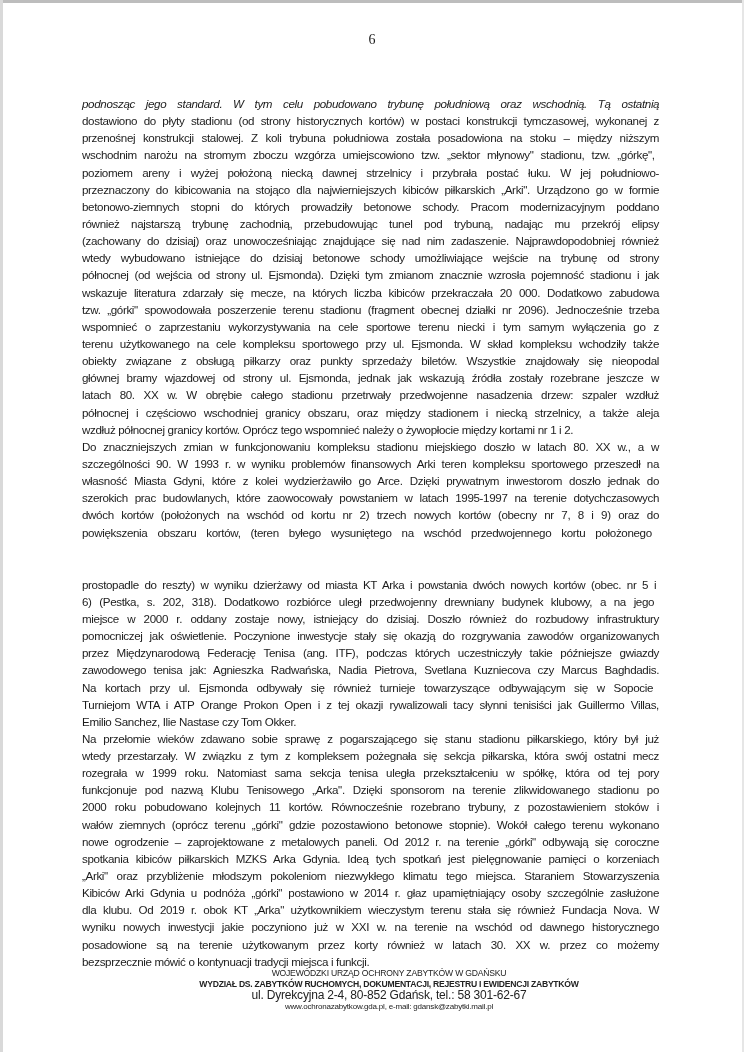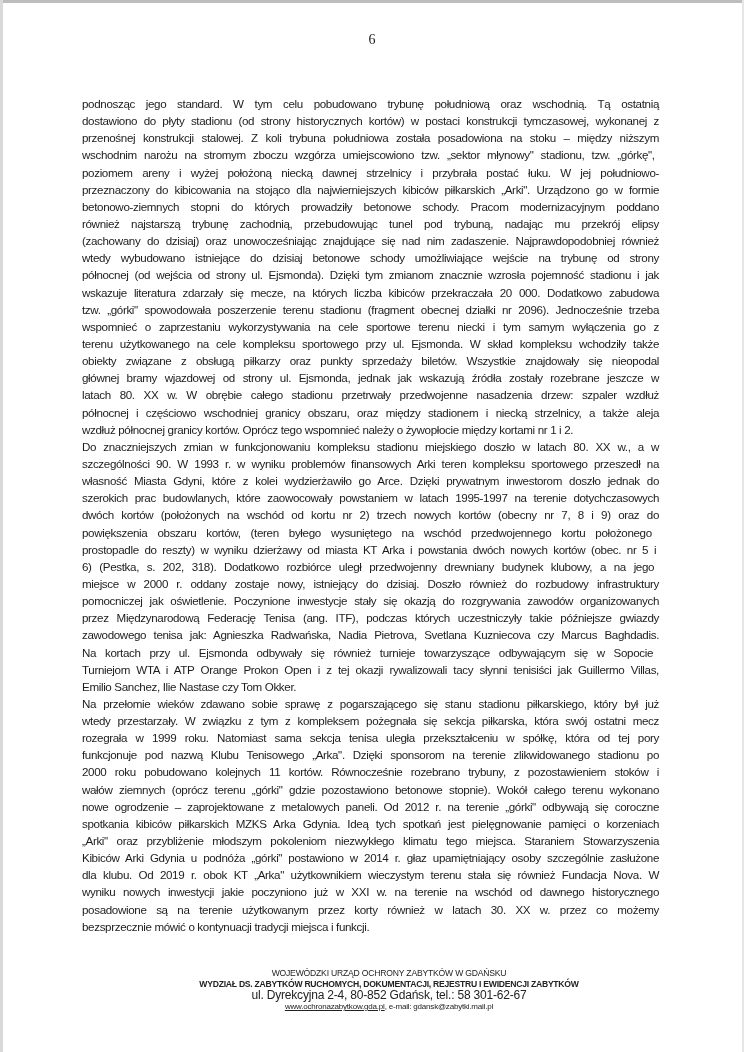--- a/index.html
+++ b/index.html
@@ -23,34 +23,34 @@
     .line { display: block; white-space: nowrap; text-align: justify; text-align-last: justify; height: 17.15px; overflow: visible; }
     .line.last { text-align-last: left; }
     .footer {
       position: absolute; left: 17px; width: 744px; top: 968px; text-align: center;
       font-family: "Liberation Sans", sans-serif; color: #222;
     }
     .footer .f1 { font-size: 8.6px; line-height: 11px; letter-spacing: -0.2px; }
     .footer .f2 { font-size: 8.6px; line-height: 11px; font-weight: bold; letter-spacing: -0.25px; }
     .footer .f3 { font-size: 12px; line-height: 11px; letter-spacing: -0.2px; }
     .footer .f4 { font-size: 8px; line-height: 11px; letter-spacing: -0.2px; }
-    .footer a { color: #222; text-decoration: underline; }
+    .footer a { color: #222; }
   </style>
 </head>
 <body>
 
 <div class="page">
   <div class="top-edge"></div>
   <div class="left-edge"></div>
   <div class="right-edge"></div>
 
   <div class="page-number">6</div>
 
   <div class="body-text" id="body-text">
-      <span class="line" style="display: block; text-align: left; text-align-last: left; word-spacing: 7.95443px;">podnosząc jego standard. W tym celu pobudowano trybunę południową oraz wschodnią. Tą ostatnią</span>
+      <span class="line" style="display: block; text-align: left; text-align-last: left; word-spacing: 7.95443px; font-style: italic;">podnosząc jego standard. W tym celu pobudowano trybunę południową oraz wschodnią. Tą ostatnią</span>
       <span class="line" style="display: block; text-align: left; text-align-last: left; word-spacing: 3.6226px;">dostawiono do płyty stadionu (od strony historycznych kortów) w postaci konstrukcji tymczasowej, wykonanej z</span>
       <span class="line" style="display: block; text-align: left; text-align-last: left; word-spacing: 4.80048px;">przenośnej konstrukcji stalowej. Z koli trybuna południowa została posadowiona na stoku – między niższym</span>
       <span class="line" style="display: block; text-align: left; text-align-last: left; word-spacing: 4.26803px;">wschodnim narożu na stromym zboczu wzgórza umiejscowiono  tzw. „sektor młynowy" stadionu, tzw. „górkę",</span>
       <span class="line" style="display: block; text-align: left; text-align-last: left; word-spacing: 6.63616px;">poziomem areny i wyżej położoną niecką dawnej strzelnicy i przybrała postać łuku. W jej południowo-</span>
       <span class="line" style="display: block; text-align: left; text-align-last: left; word-spacing: 3.58053px;">przeznaczony do kibicowania na stojąco dla najwierniejszych kibiców piłkarskich „Arki". Urządzono go w formie</span>
       <span class="line" style="display: block; text-align: left; text-align-last: left; word-spacing: 8.57292px;">betonowo-ziemnych stopni do których prowadziły betonowe schody. Pracom modernizacyjnym poddano</span>
       <span class="line" style="display: block; text-align: left; text-align-last: left; word-spacing: 8.72869px;">również najstarszą trybunę zachodnią, przebudowując tunel pod trybuną, nadając mu przekrój elipsy</span>
       <span class="line" style="display: block; text-align: left; text-align-last: left; word-spacing: 3.71023px;">(zachowany do dzisiaj) oraz unowocześniając znajdujące się nad nim zadaszenie. Najprawdopodobniej również</span>
       <span class="line" style="display: block; text-align: left; text-align-last: left; word-spacing: 7.30469px;">wtedy wybudowano istniejące do dzisiaj betonowe schody umożliwiające wejście na trybunę od strony</span>
       <span class="line" style="display: block; text-align: center; text-align-last: left; word-spacing: 3.11667px;">północnej (od wejścia od strony ul. Ejsmonda). Dzięki tym zmianom znacznie wzrosła pojemność stadionu i jak</span>
@@ -62,21 +62,21 @@
       <span class="line" style="display: block; text-align: left; text-align-last: left; word-spacing: 4.82366px;">głównej bramy wjazdowej od strony ul. Ejsmonda, jednak jak wskazują źródła zostały rozebrane jeszcze w</span>
       <span class="line" style="display: block; text-align: left; text-align-last: left; word-spacing: 5.95312px;">latach 80. XX w. W obrębie całego stadionu przetrwały przedwojenne nasadzenia drzew: szpaler wzdłuż</span>
       <span class="line" style="display: block; text-align: left; text-align-last: left; word-spacing: 4.70871px;">północnej i częściowo wschodniej granicy obszaru, oraz między stadionem i niecką strzelnicy, a także aleja</span>
       <span class="line last">wzdłuż północnej granicy kortów. Oprócz tego wspomnieć należy o żywopłocie między kortami nr 1 i 2.</span>
       <span class="line" style="display: block; text-align: left; text-align-last: left; word-spacing: 4.30625px;">Do znaczniejszych zmian w funkcjonowaniu kompleksu stadionu miejskiego doszło w latach 80. XX w., a w</span>
       <span class="line" style="display: block; text-align: left; text-align-last: left; word-spacing: 3.46763px;">szczególności 90. W 1993 r. w wyniku problemów finansowych Arki teren kompleksu sportowego przeszedł na</span>
       <span class="line" style="display: block; text-align: left; text-align-last: left; word-spacing: 4.23214px;">własność Miasta Gdyni, które z kolei wydzierżawiło go Arce. Dzięki prywatnym inwestorom doszło jednak do</span>
       <span class="line" style="display: block; text-align: left; text-align-last: left; word-spacing: 4.02699px;">szerokich prac budowlanych, które zaowocowały powstaniem w latach 1995-1997 na terenie dotychczasowych</span>
       <span class="line" style="display: block; text-align: left; text-align-last: left; word-spacing: 4.6176px;">dwóch kortów (położonych na wschód od kortu nr 2) trzech nowych kortów (obecny nr 7, 8 i 9) oraz do</span>
       <span class="line" style="display: block; text-align: left; text-align-last: left; word-spacing: 7.17045px;">powiększenia obszaru kortów,  (teren byłego wysuniętego na wschód przedwojennego kortu położonego</span>
-      <span class="line" style="display: block; text-align: left; text-align-last: left; word-spacing: 2.84128px;">prostopadle do reszty)  w wyniku dzierżawy od miasta KT Arka i powstania dwóch nowych kortów (obec. nr 5 i</span>
+      <span class="line" style="display: block; text-align: left; text-align-last: left; word-spacing: 2.84128px; margin-top: 35px;">prostopadle do reszty)  w wyniku dzierżawy od miasta KT Arka i powstania dwóch nowych kortów (obec. nr 5 i</span>
       <span class="line" style="display: block; text-align: left; text-align-last: left; word-spacing: 4.83333px;">6) (Pestka, s. 202, 318).  Dodatkowo rozbiórce uległ przedwojenny drewniany budynek klubowy, a na jego</span>
       <span class="line" style="display: block; text-align: left; text-align-last: left; word-spacing: 5.48772px;">miejsce w 2000 r. oddany zostaje nowy, istniejący do dzisiaj. Doszło również do rozbudowy infrastruktury</span>
       <span class="line" style="display: block; text-align: left; text-align-last: left; word-spacing: 4.12358px;">pomocniczej jak oświetlenie. Poczynione inwestycje stały się okazją do rozgrywania zawodów organizowanych</span>
       <span class="line" style="display: block; text-align: left; text-align-last: left; word-spacing: 5.1108px;">przez Międzynarodową Federację Tenisa (ang. ITF), podczas których uczestniczyły takie późniejsze gwiazdy</span>
       <span class="line" style="display: block; text-align: left; text-align-last: left; word-spacing: 4.46307px;">zawodowego tenisa jak: Agnieszka Radwańska, Nadia Pietrova, Svetlana Kuzniecova czy Marcus Baghdadis.</span>
       <span class="line" style="display: block; text-align: left; text-align-last: left; word-spacing: 5.98884px;">Na kortach przy ul.  Ejsmonda odbywały się również turnieje towarzyszące odbywającym się w Sopocie</span>
       <span class="line" style="display: block; text-align: left; text-align-last: left; word-spacing: 3.45864px;">Turniejom WTA i ATP Orange Prokon Open i z tej okazji rywalizowali tacy słynni tenisiści jak Guillermo Villas,</span>
       <span class="line last">Emilio Sanchez, Ilie Nastase czy Tom Okker.</span>
       <span class="line" style="display: block; text-align: left; text-align-last: left; word-spacing: 4.27344px;">Na przełomie wieków zdawano sobie sprawę z pogarszającego się stanu stadionu piłkarskiego, który był już</span>
       <span class="line" style="display: block; text-align: left; text-align-last: left; word-spacing: 4.09479px;">wtedy przestarzały. W związku z tym z kompleksem pożegnała się sekcja piłkarska, która swój ostatni mecz</span>

